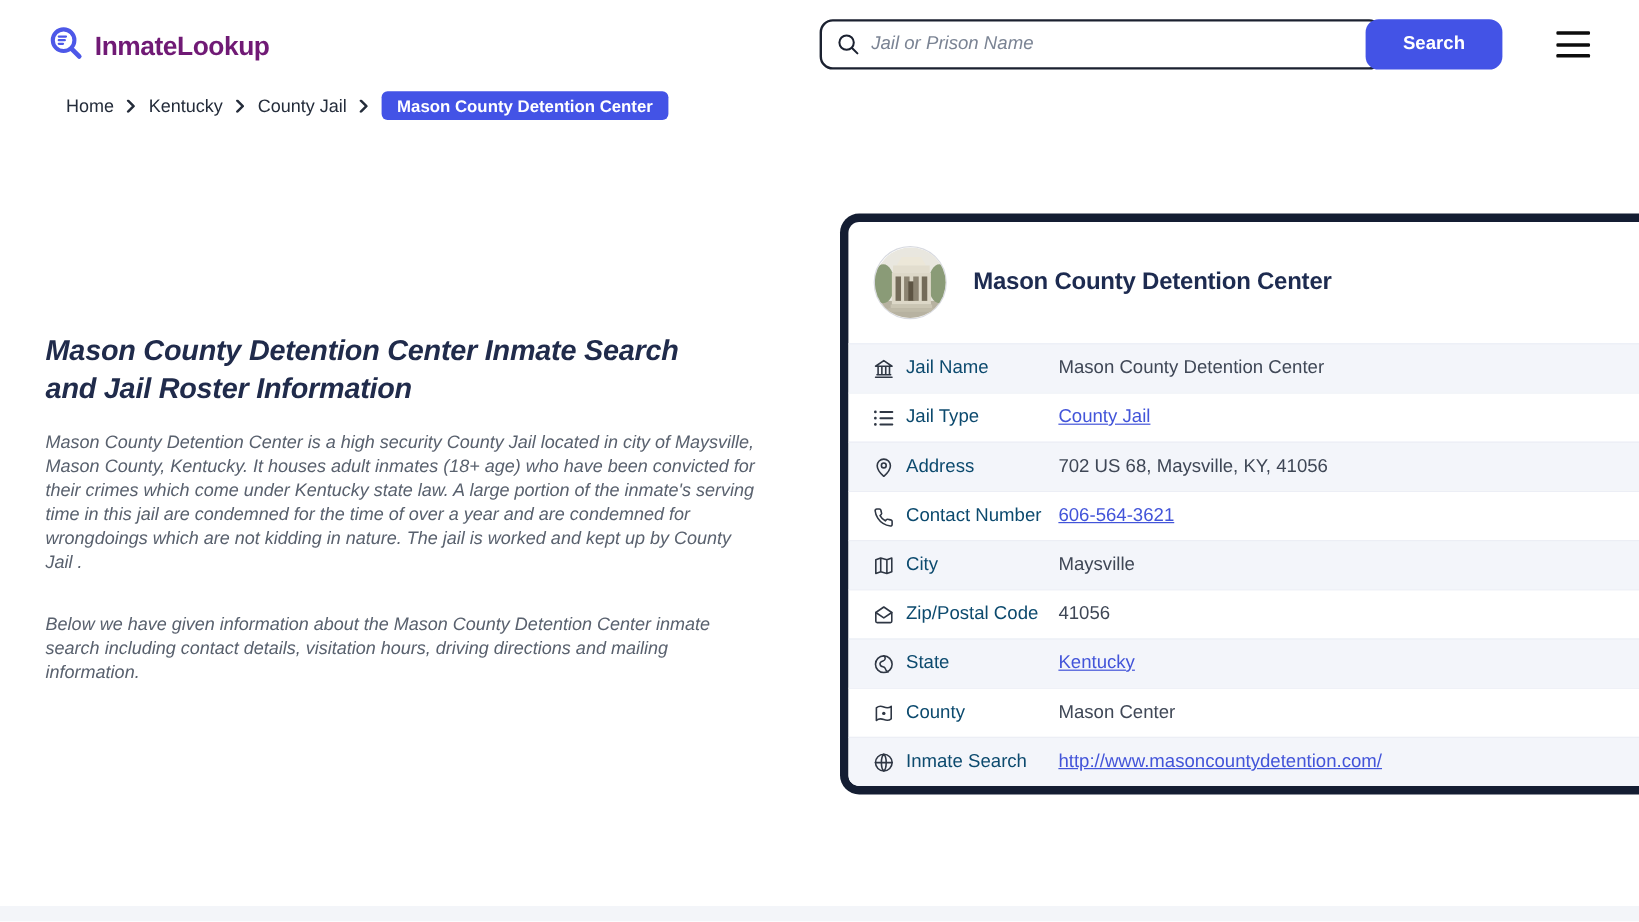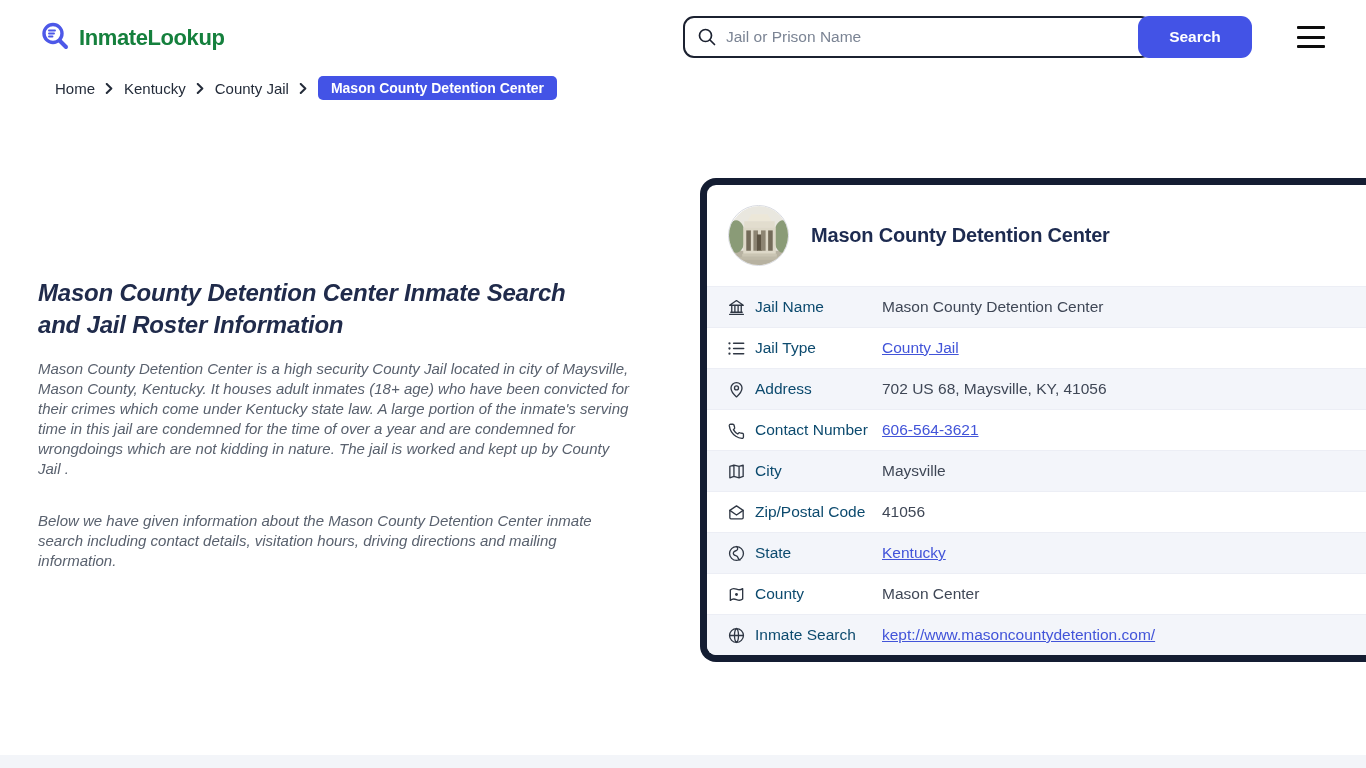--- a/index.html
+++ b/index.html
@@ -1,25 +1,25 @@
 <!DOCTYPE html>
 <html><head>
 <meta charset="utf-8">
 <style>
   * { margin:0; padding:0; box-sizing:border-box; }
   html,body { width:1366px; height:768px; overflow:hidden; }
   body { font-family:"Liberation Sans", sans-serif; background:#ffffff; position:relative; }
 
   
   .logo { position:absolute; left:40px; top:21px; display:flex; align-items:center; gap:9px; cursor:pointer; }
-  .logo-text { font-size:22px; font-weight:bold; color:#15803d; letter-spacing:-0.4px; }
+  .logo-text { font-size:22px; font-weight:bold; color:#701a75; letter-spacing:-0.4px; }
 
   .search-bar { position:absolute; left:683px; top:16px; width:569px; height:42px; display:flex; align-items:stretch; }
   .search-field { flex:1; border:2px solid #1b2130; border-radius:11px; background:#fff; display:flex; align-items:center; padding:0 12px; }
-  .search-field input { border:none; outline:none; flex:1; font-size:15.5px; color:#a16207; font-family:"Liberation Sans", sans-serif; background:transparent; }
+  .search-field input { border:none; outline:none; flex:1; font-size:15.5px; color:#a16207; font-family:"Liberation Sans", sans-serif; background:transparent;font-style:italic; }
   .search-field input::placeholder { color:#7b8494; }
   .search-icon { width:20px; height:20px; margin-right:9px; flex:0 0 auto; }
   .search-btn { width:114px; margin-left:-14px; background:#4353e6; color:#fff; border:none; border-radius:11px; font-size:15.5px; font-weight:bold; cursor:pointer; font-family:"Liberation Sans", sans-serif; z-index:2; }
 
   .hamburger { position:absolute; left:1297px; top:26px; width:28px; height:22px; display:flex; flex-direction:column; justify-content:space-between; cursor:pointer; }
   .hamburger span { display:block; height:3px; background:#0c0c0c; border-radius:1px; }
 
   
   .breadcrumb { position:absolute; left:55px; top:76px; display:flex; align-items:center; font-size:15px; color:#242c3a; }
   .crumb { cursor:pointer; }
@@ -225,20 +225,20 @@
       </div>
 
       <div class="info-row">
         <span class="row-icon">
           <svg class="stroke-ic" viewBox="0 0 20 20">
               <circle cx="10" cy="10" r="7.3"></circle>
               <path d="M2.7 10h14.6M10 2.7c2.8 2 2.8 12.6 0 14.6M10 2.7c-2.8 2-2.8 12.6 0 14.6"></path>
             </svg>
         </span>
         <span class="row-label">Inmate Search</span>
-        <a class="row-value link">kept://www.masoncountydetention.com/</a>
+        <a class="row-value link">http://www.masoncountydetention.com/</a>
       </div>
 
     </div>
   </div>
 </div>
 
 <div class="footer-strip"></div>
 
 </body></html>

